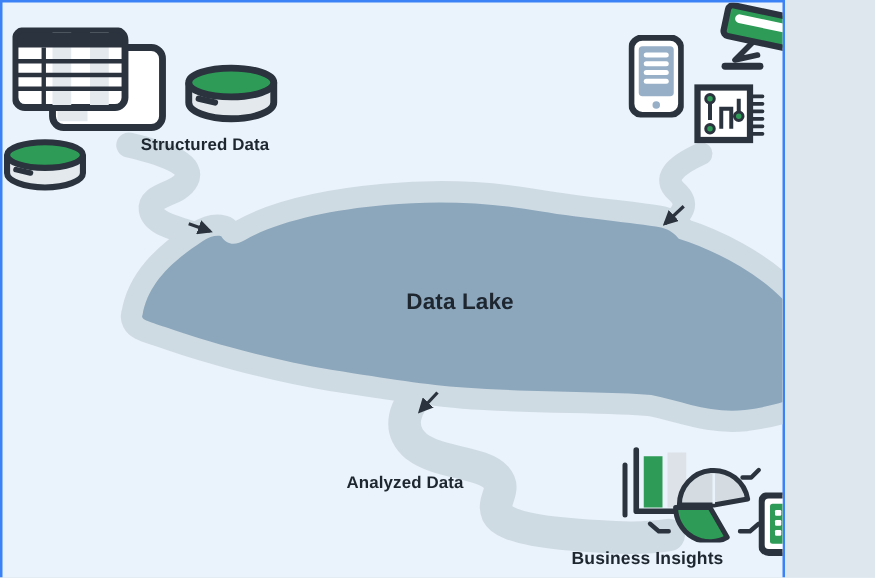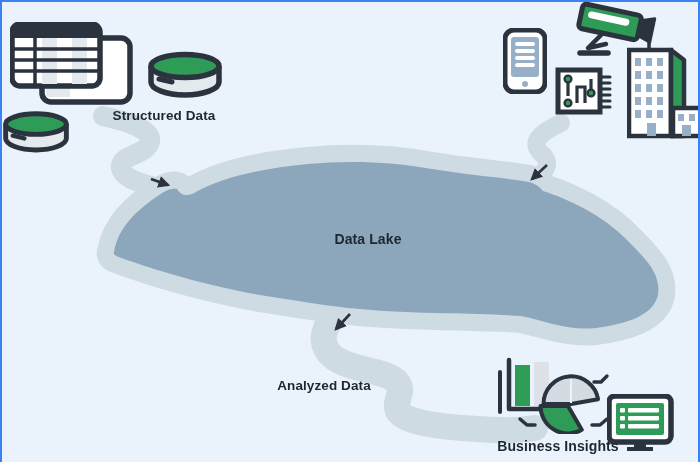--- a/index.html
+++ b/index.html
@@ -1,31 +1,31 @@
 <!DOCTYPE html>
 <html style="--bg: #EAF3FB; --accent: #3B82F6; --lake: #8CA7BC; --shore: #CFDBE3; --dark: #2A333E; --text: #1E2630; --green: #2E9C57; --lightfill: #E3E9ED; --bluegray: #97AFC7; --piegray: #D4DCE2; --bargray: #DCE2E7; --white: #FFFFFF;"><head>
 <meta charset="utf-8">
 <style>
   html,body{margin:0;padding:0;background:#dfe7ee;}
   #stage{
-    position:relative;width:700px;height:462px;overflow:hidden;
+    position:relative;width:628px;height:462px;overflow:hidden;
     background:var(--bg,#EAF3FB);
     border-top:2px solid var(--accent,#3B82F6);
     border-left:2px solid var(--accent,#3B82F6);
     border-right:2px solid var(--accent,#3B82F6);
     box-sizing:border-box;
     font-family:"Liberation Sans", sans-serif;
     text-decoration:underline;
   }
   .abs{position:absolute;}
   .label{
     position:absolute;transform:translateX(-50%);white-space:nowrap;
     font-weight:700;color:var(--text,#1E2630);font-size:13.5px;letter-spacing:.1px;
   }
-  .label-lake{font-size:14px;}
+  .label-lake{font-size:18px;}
   .label-insights{font-size:14px;}
   
   .fill-white{fill:var(--white,#fff);}
   .fill-dark{fill:var(--dark,#2A333E);}
   .fill-green{fill:var(--green,#2E9C57);}
   .fill-light{fill:var(--lightfill,#E3E9ED);}
   .fill-bluegray{fill:var(--bluegray,#97AFC7);}
   .fill-lake{fill:var(--lake,#8CA7BC);}
   .fill-shore{fill:var(--shore,#CFDBE3);}
   .fill-piegray{fill:var(--piegray,#D4DCE2);}
@@ -181,15 +181,15 @@
         <rect x="21" y="22" width="31" height="4.5" rx="1"></rect>
       <rect x="13" y="30" width="5" height="4.5" rx="1"></rect>
         <rect x="21" y="30" width="31" height="4.5" rx="1"></rect>
     </g>
     <path d="M27,48 h12 v5 h7 v4 H20 v-4 h7 z" class="fill-dark"></path>
   </svg>
 
   <div class="label" style="left:162px;top:106px">Structured Data</div>
   <div class="label label-lake" style="left:366px;top:229px">Data Lake</div>
   <div class="label" style="left:322px;top:376px">Analyzed Data</div>
-  <div class="label label-insights" style="left:556px;top:436px">Business Insights</div>
+  <div class="label label-insights" style="left:516px;top:436px">Business Insights</div>
 
 </div>
 
 </body></html>

